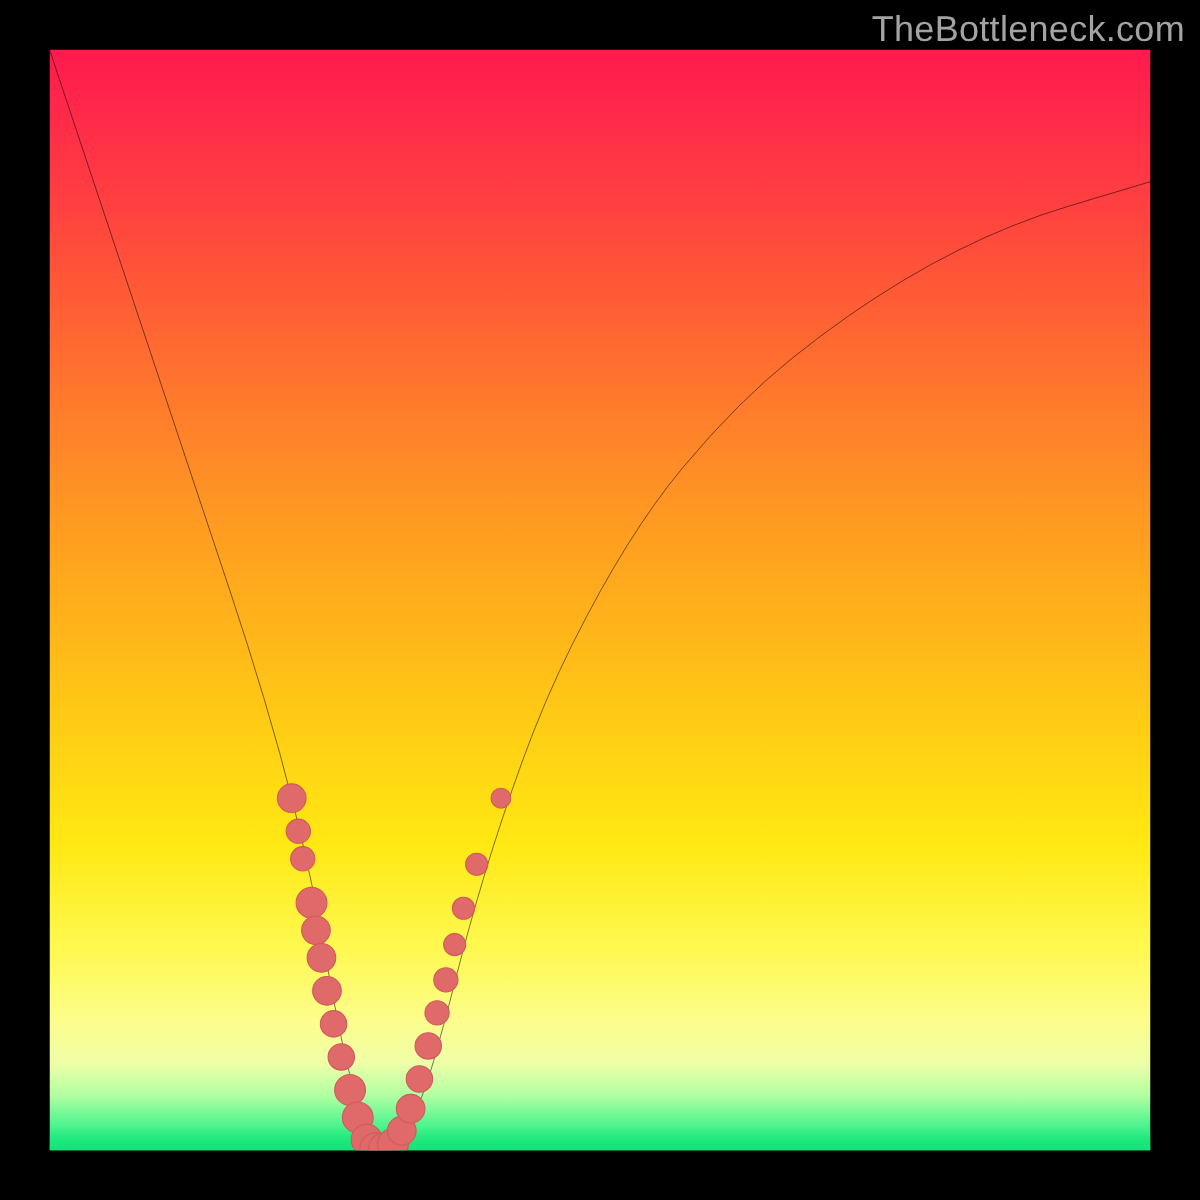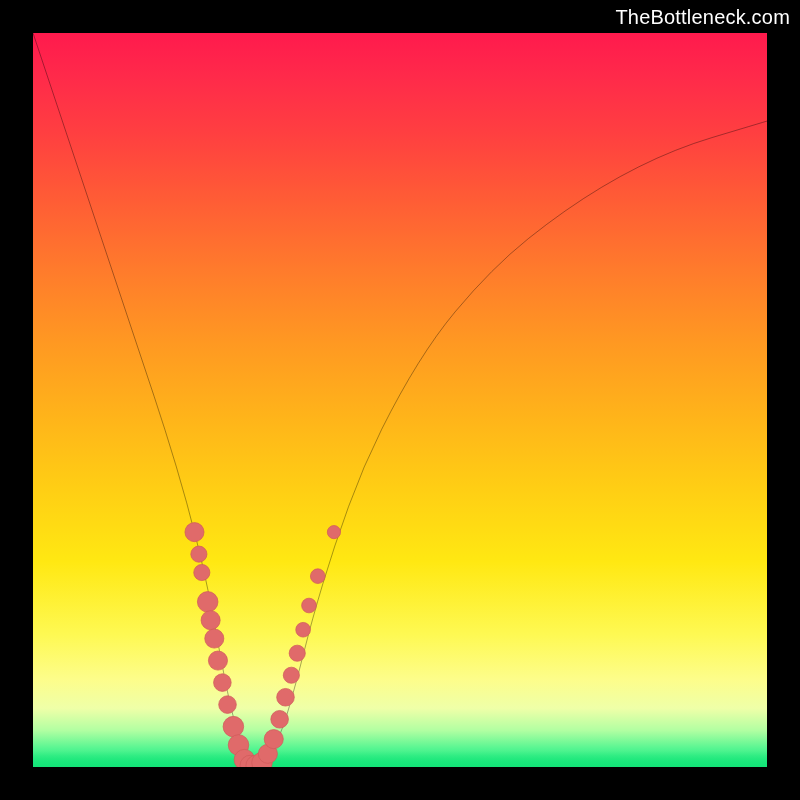--- a/index.html
+++ b/index.html
@@ -57,22 +57,22 @@
     background: linear-gradient(to bottom, rgba(0,0,0,0) 0%, #14e478 100%);
   }
   .curve-svg {
     position: absolute;
     inset: 0;
   }
   .watermark {
     position: absolute;
     top: 6px;
     right: 10px;
-    color: #ffffff;
-    font-size: 20px;
+    color: #a3a3a3;
+    font-size: 24px;
     font-weight: 500;
     letter-spacing: 0.2px;
     user-select: none;
   }
 </style>
 </head>
 <body>
 
 <div class="frame">
 

